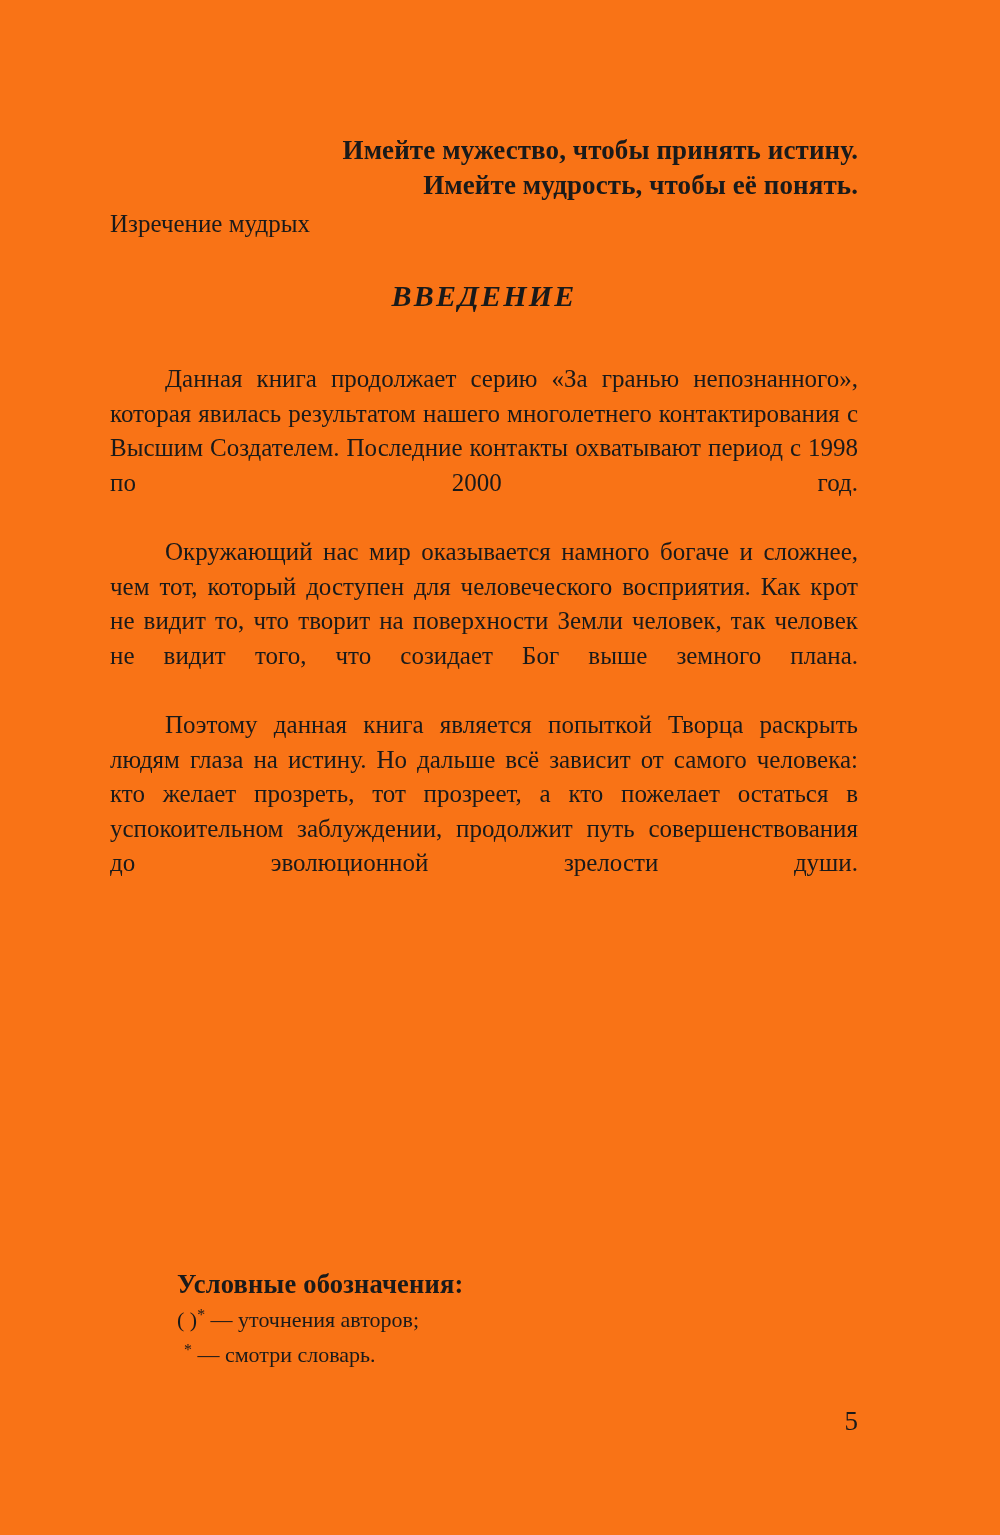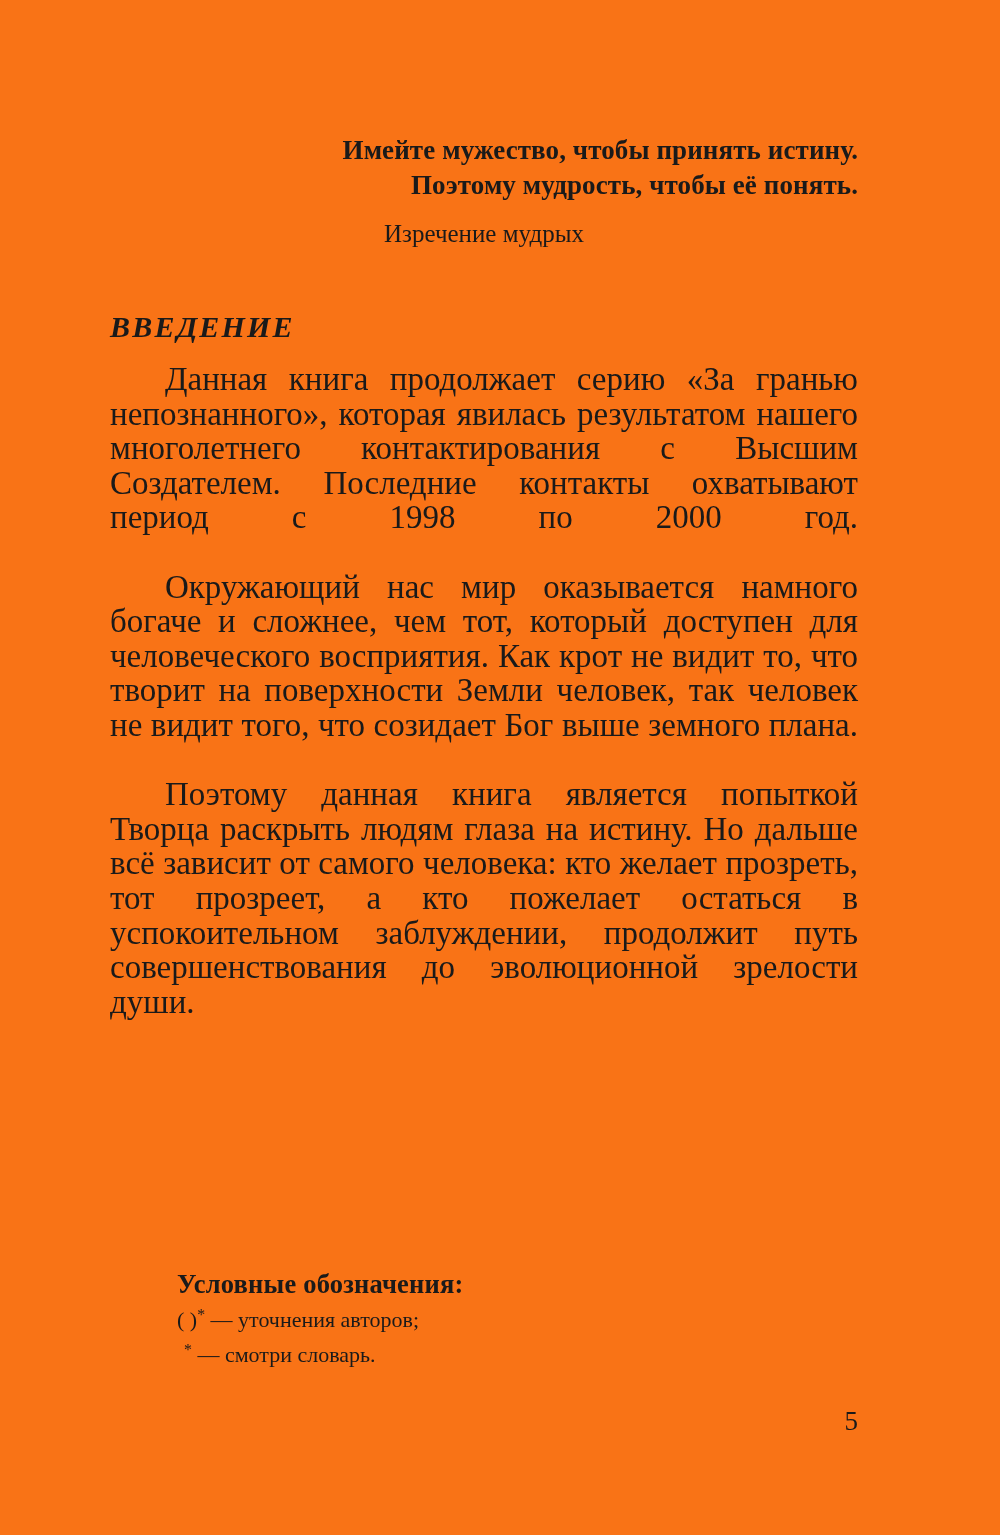--- a/index.html
+++ b/index.html
@@ -42,42 +42,43 @@
     line-height: 35px;
     text-align: right;
     letter-spacing: 0.1px;
     white-space: nowrap;
   }
 
   .epigraph-source {
     font-weight: normal;
     font-size: 25px;
     line-height: 34px;
-    text-align: center;
-    margin-top: 14px;
+    text-align: left;
+    margin-top: 4px;
   }
 
   
   .section-title {
-    top: 308px;
+    top: 277px;
     font-weight: bold;
     font-style: italic;
     font-size: 30px;
     line-height: 38px;
+    text-align: center;
     letter-spacing: 2.2px;
   }
 
   
   .body-copy {
     top: 362px;
   }
 
   .body-copy p {
     margin: 0;
-    font-size: 33px;
+    font-size: 25px;
     line-height: 34.6px;
     text-align: justify;
     text-indent: 55px;
     hyphens: manual;
     -webkit-hyphens: manual;
   }
 
   .body-copy p:last-child {
     text-align: justify;
   }
@@ -129,21 +130,21 @@
     text-align: right;
   }
 </style>
 </head>
 <body>
 
 <div class="page">
 
   <div class="textblock epigraph">
     <div class="epigraph-line">Имейте мужество, чтобы принять истину.</div>
-    <div class="epigraph-line">Поэтому мудрость, чтобы её понять.</div>
+    <div class="epigraph-line">Имейте мудрость, чтобы её понять.</div>
     <div class="epigraph-source">Изречение мудрых</div>
   </div>
 
   <div class="textblock section-title">ВВЕДЕНИЕ</div>
 
   <div class="textblock body-copy">
     <p>Данная книга продолжает серию «За гранью непознанного», которая явилась результатом нашего многолетнего контактирования с Высшим Создателем. Последние контакты охватывают период с 1998 по 2000 год.</p>
     <p>Окружающий нас мир оказывается намного богаче и сложнее, чем тот, который доступен для человеческого восприятия. Как крот не видит то, что творит на поверхности Земли человек, так человек не видит того, что созидает Бог выше земного плана.</p>
     <p>Поэтому данная книга является попыткой Творца раскрыть людям глаза на истину. Но дальше всё зависит от самого человека: кто желает прозреть, тот прозреет, а кто пожелает остаться в успокоительном заблуждении, продолжит путь совершенствования до эволюционной зрелости души.</p>
   </div>

